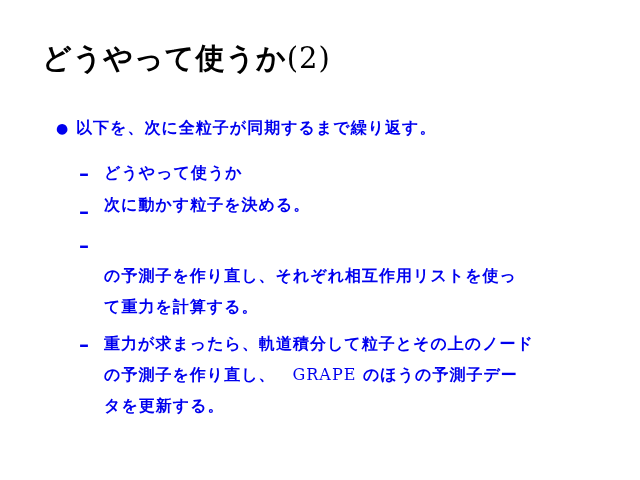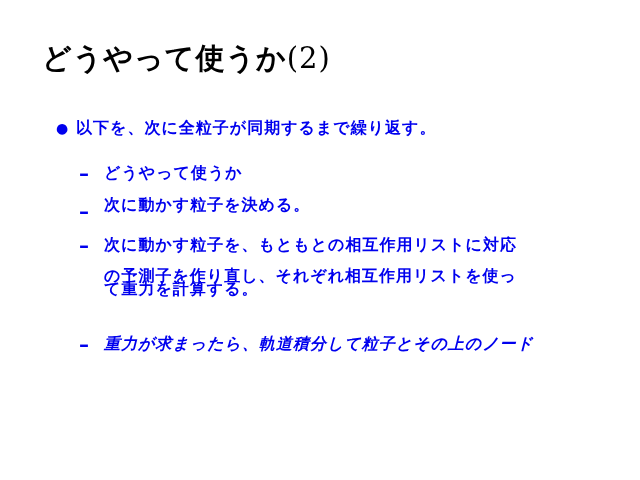--- a/index.html
+++ b/index.html
@@ -60,42 +60,43 @@
   .main { left: 76px;  top: 116px; }
   .sub  { left: 104px; }
   .d1 { top: 161px; }
   .d2 { top: 199px; }
   .d3 { top: 233px; }
   .d4 { top: 332px; }
   .s1  { top: 161px; }
   .s2  { top: 193px; }
   .s3a { top: 233px; }
   .s3b { top: 264px; }
-  .s3c { top: 277px; font-family: Liberation Serif, serif; }
-  .s4a { top: 332px; font-style: italic; }
+  .s3c { top: 295px; font-family: Liberation Serif, serif; }
+  .s4a { top: 332px; }
   .s4b { top: 363px; }
   .s4c { top: 394px; }
 </style>
 </head>
 <body>
 
 <div class="slide">
 
   <h1 class="title"><span>どうやって使うか</span><span class="serif">(2)</span></h1>
 
   <span class="marker dot">●</span>
   <div class="line main">以下を、次に全粒子が同期するまで繰り返す。</div>
 
   <span class="marker dash d1">–</span>
   <div class="line sub s1">どうやって使うか</div>
 
   <span class="marker dash d2">–</span>
   <div class="line sub s2">次に動かす粒子を決める。</div>
 
   <span class="marker dash d3">–</span>
-  <div class="line sub s3a">次に動かす粒子を、もともとの相互作用リストに対応</div>
   <div class="line sub s3b">の予測子を作り直し、それぞれ相互作用リストを使っ</div>
   <div class="line sub s3c">て重力を計算する。</div>
 
   <span class="marker dash d4">–</span>
   <div class="line sub s4a">重力が求まったら、軌道積分して粒子とその上のノード</div>
+  <div class="line sub s4b"><span>の予測子を作り直し、　</span><span class="serif">GRAPE</span><span> のほうの予測子デー</span></div>
+  <div class="line sub s4c">タを更新する。</div>
 
 </div>
 
 </body></html>

